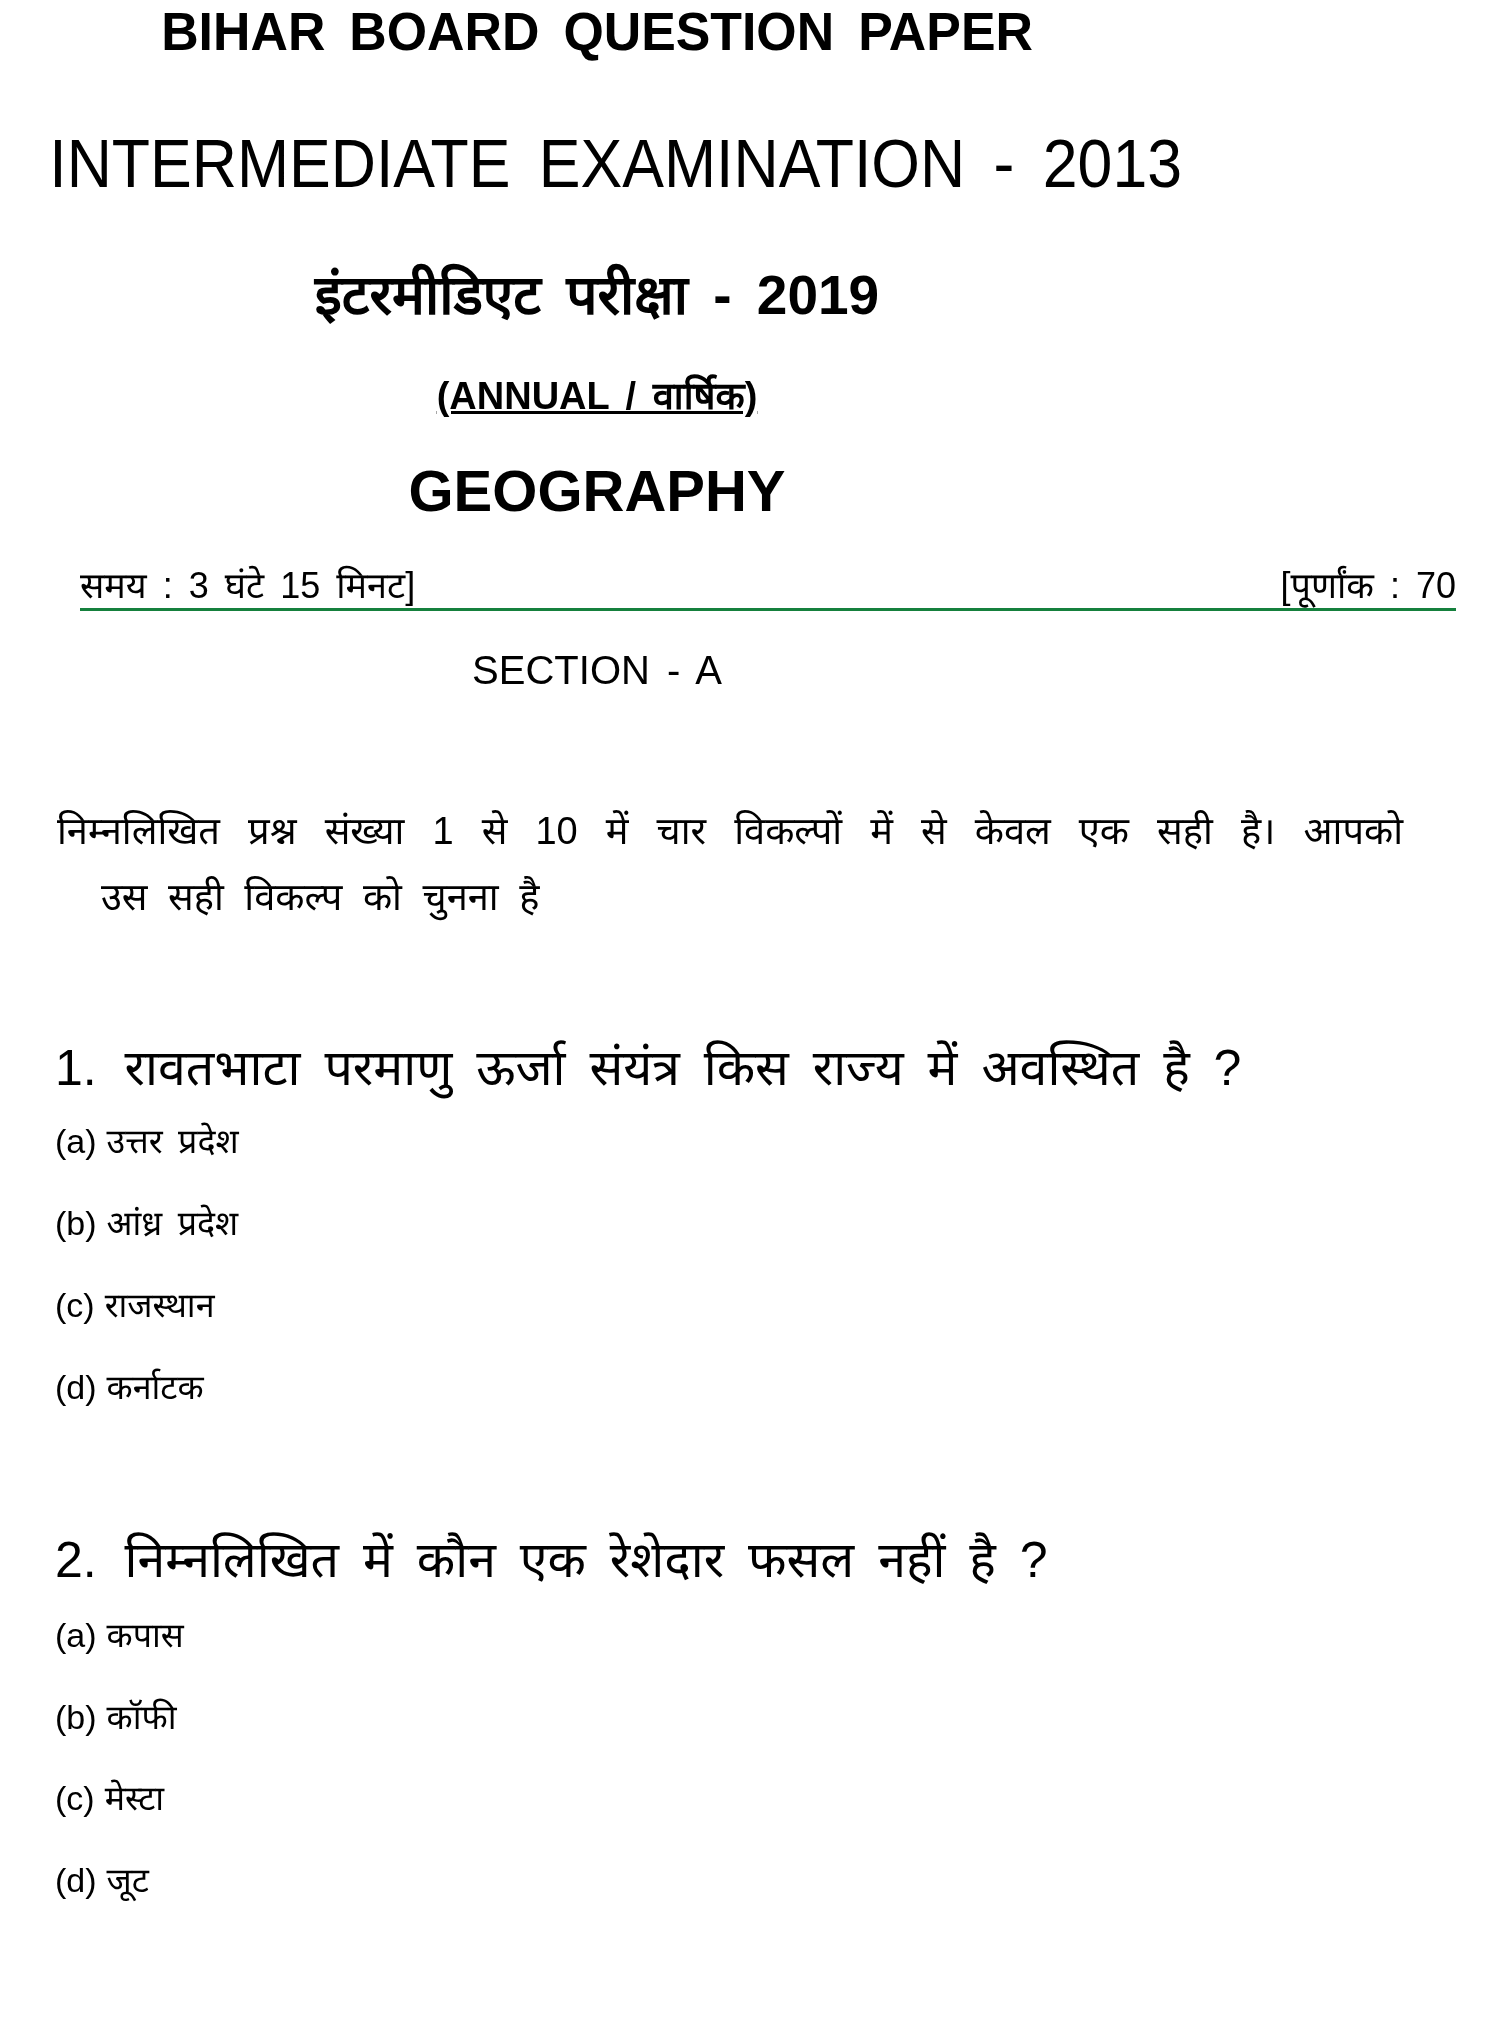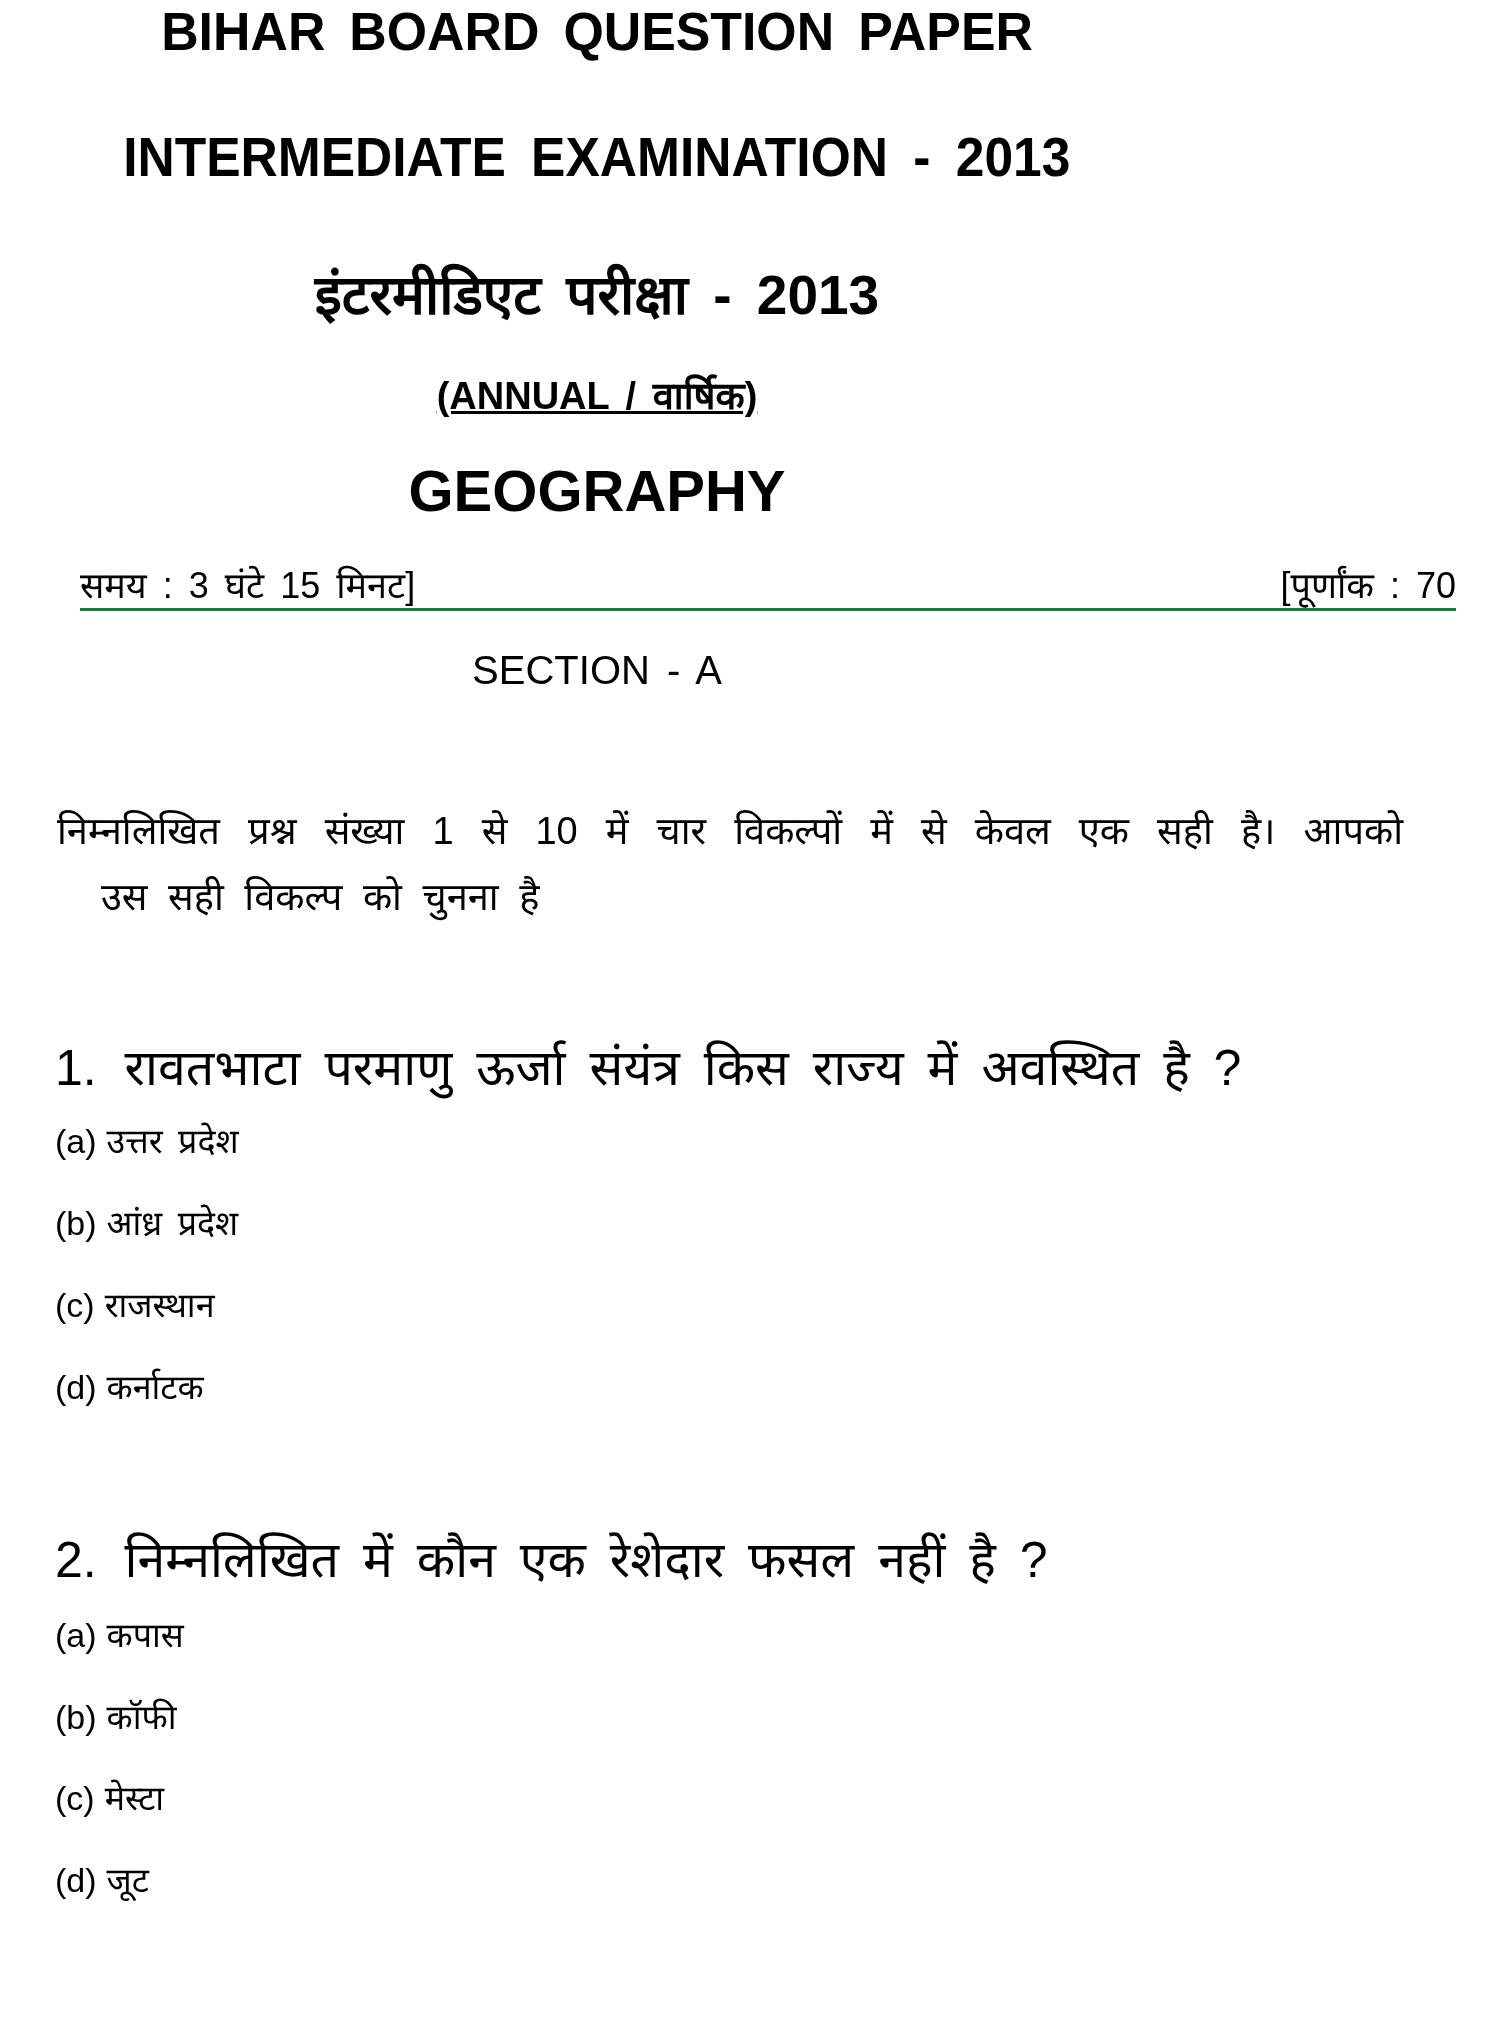--- a/index.html
+++ b/index.html
@@ -32,22 +32,22 @@
   }
   .title1 {
     top: 4px;
     font-size: 54px;
     font-weight: bold;
     word-spacing: 10px;
   }
   .title1 .narrow { transform: scaleX(0.96); }
   .title2 {
     top: 129px;
-    font-size: 56px;
-    font-weight: bold;
+    font-size: 68px;
+    font-weight: normal;
     word-spacing: 12px;
   }
   .title2 .narrow { transform: scaleX(0.92); }
   .title-hi {
     top: 268px;
     font-size: 55px;
     font-weight: bold;
     word-spacing: 10px;
   }
   .annual {
@@ -126,21 +126,21 @@
 </style>
 </head>
 <body>
 
 <div class="line center title1">
   <span class="narrow">BIHAR BOARD QUESTION PAPER</span>
 </div>
 <div class="line center title2">
   <span class="narrow">INTERMEDIATE EXAMINATION - 2013</span>
 </div>
-<div class="line center title-hi">इंटरमीडिएट परीक्षा - 2013</div>
+<div class="line center title-hi">इंटरमीडिएट परीक्षा - 2019</div>
 <div class="line center annual">(ANNUAL / वार्षिक)</div>
 <div class="line center subject">GEOGRAPHY</div>
 
 <div class="meta-row">
   <span class="meta-left">समय : 3 घंटे 15 मिनट]</span>
   <span class="meta-right">[पूर्णांक : 70</span>
 </div>
 
 <div class="line center section">SECTION - A</div>
 

